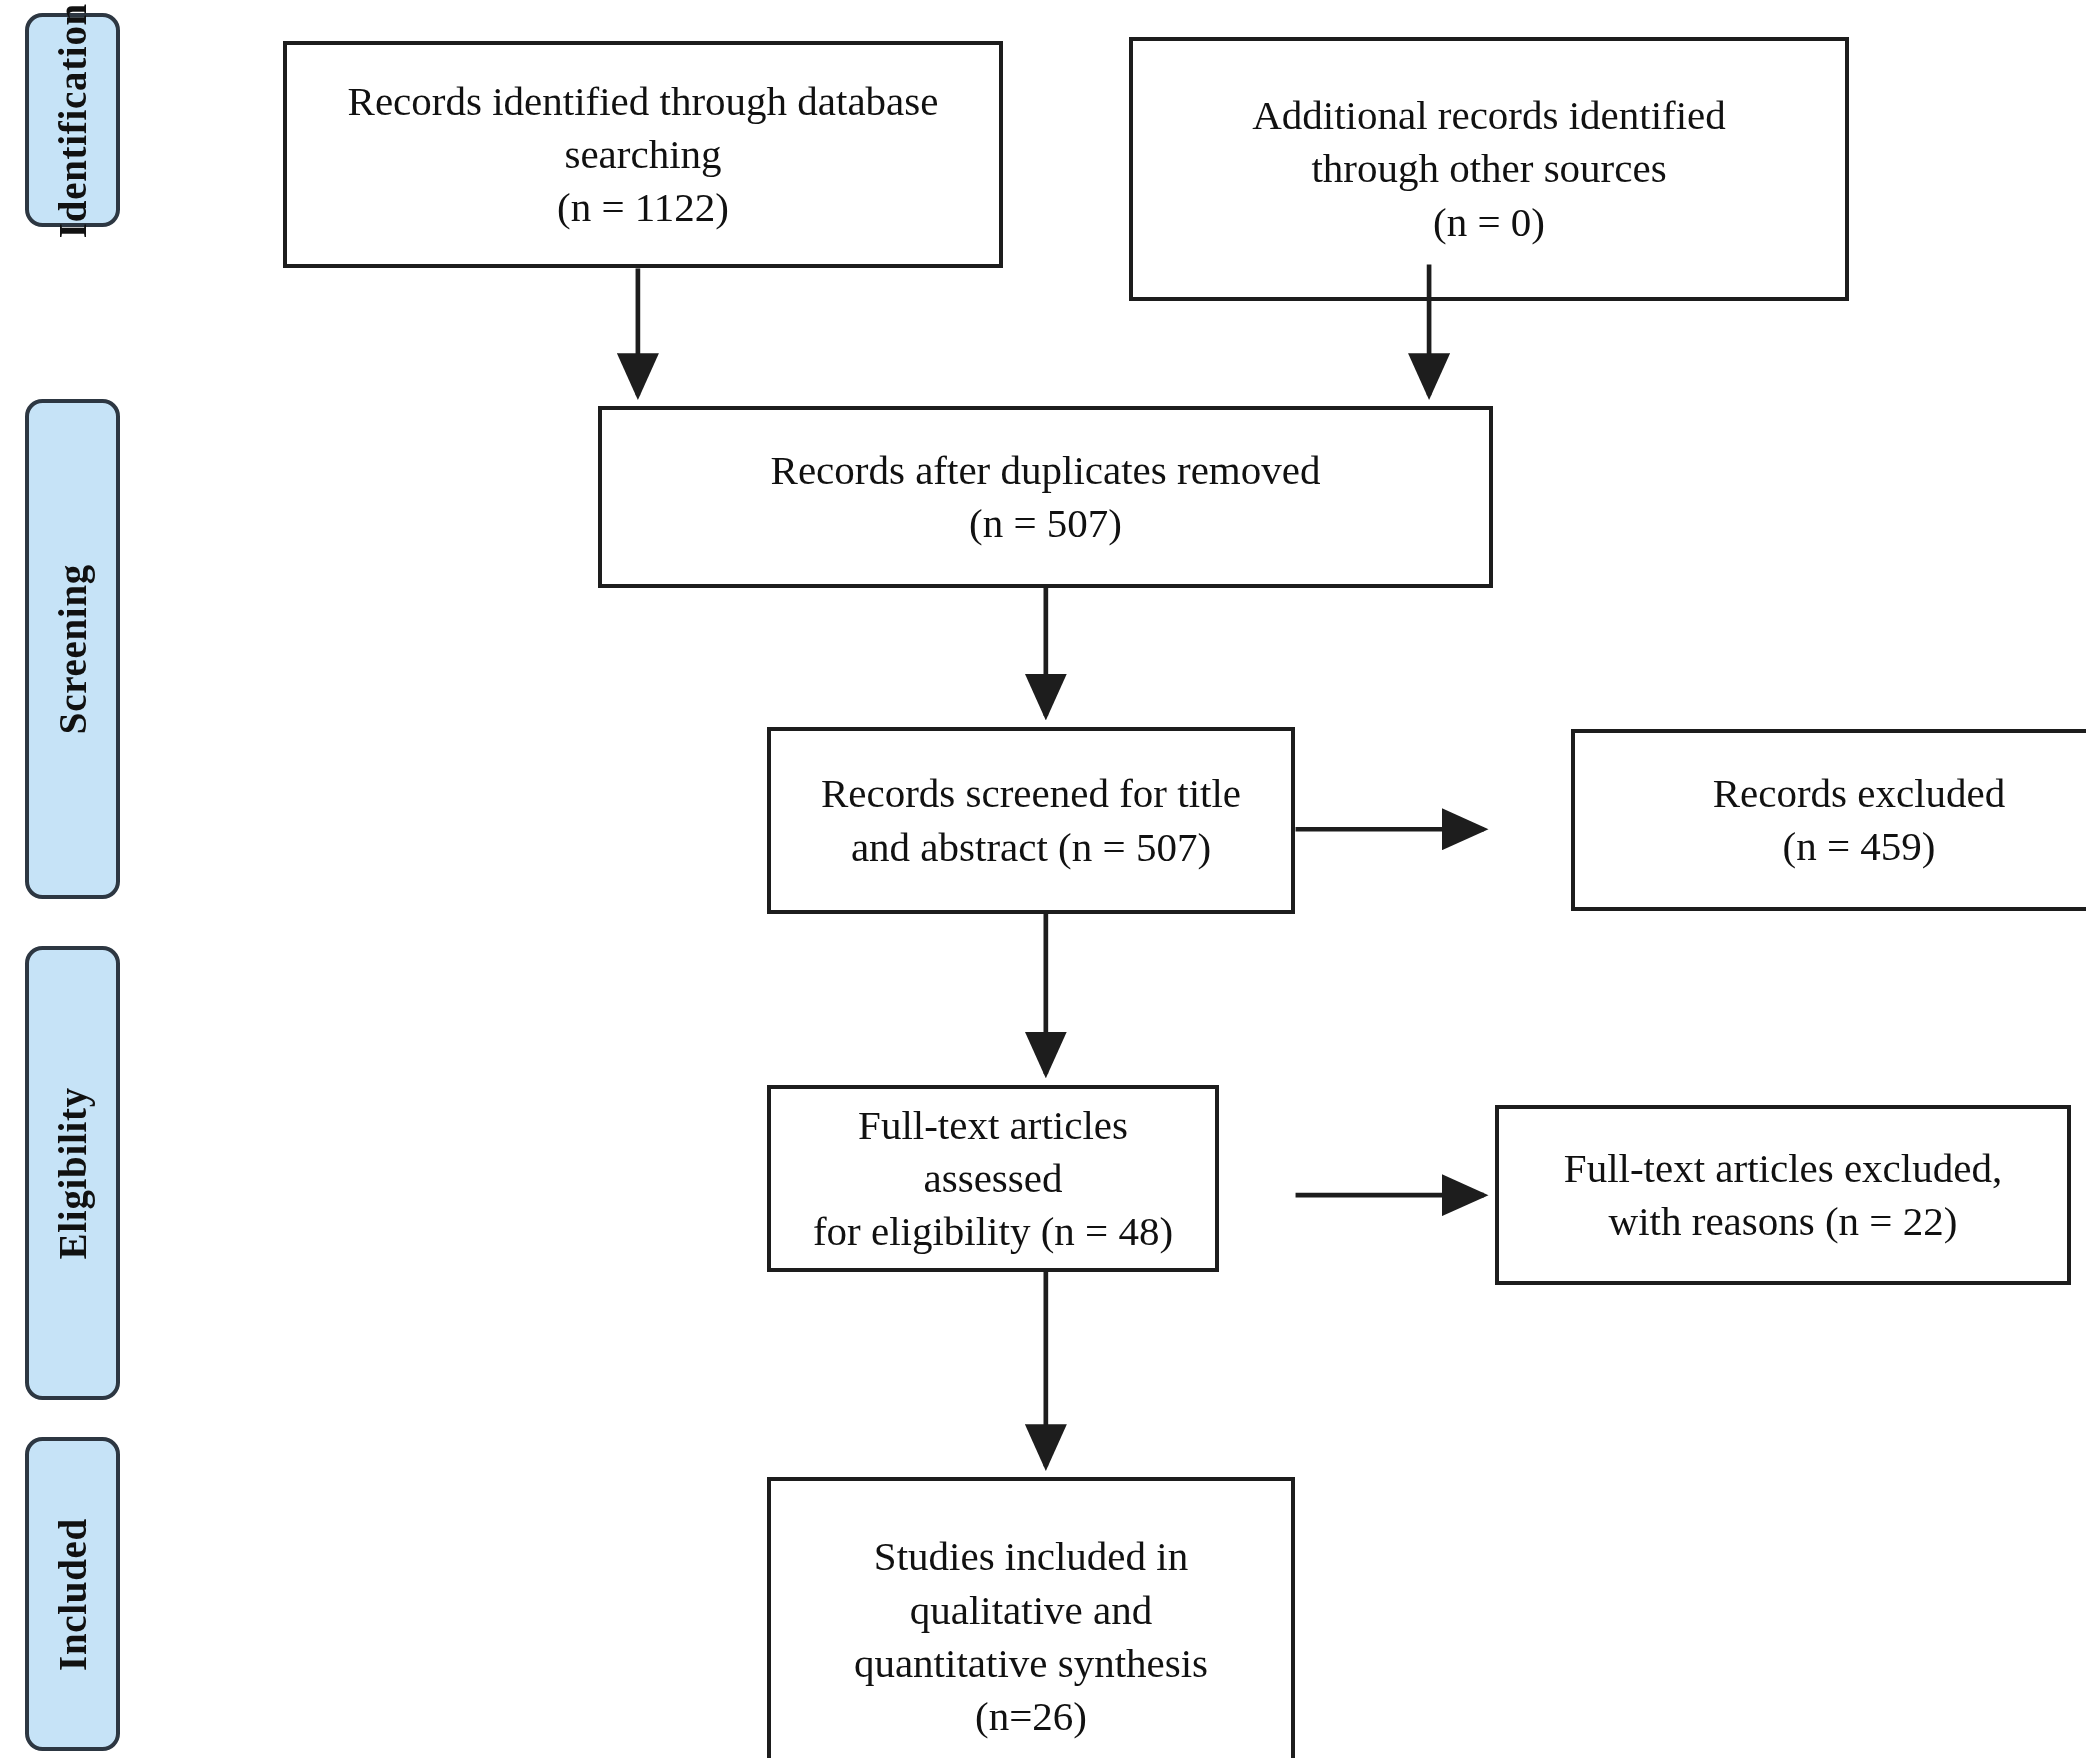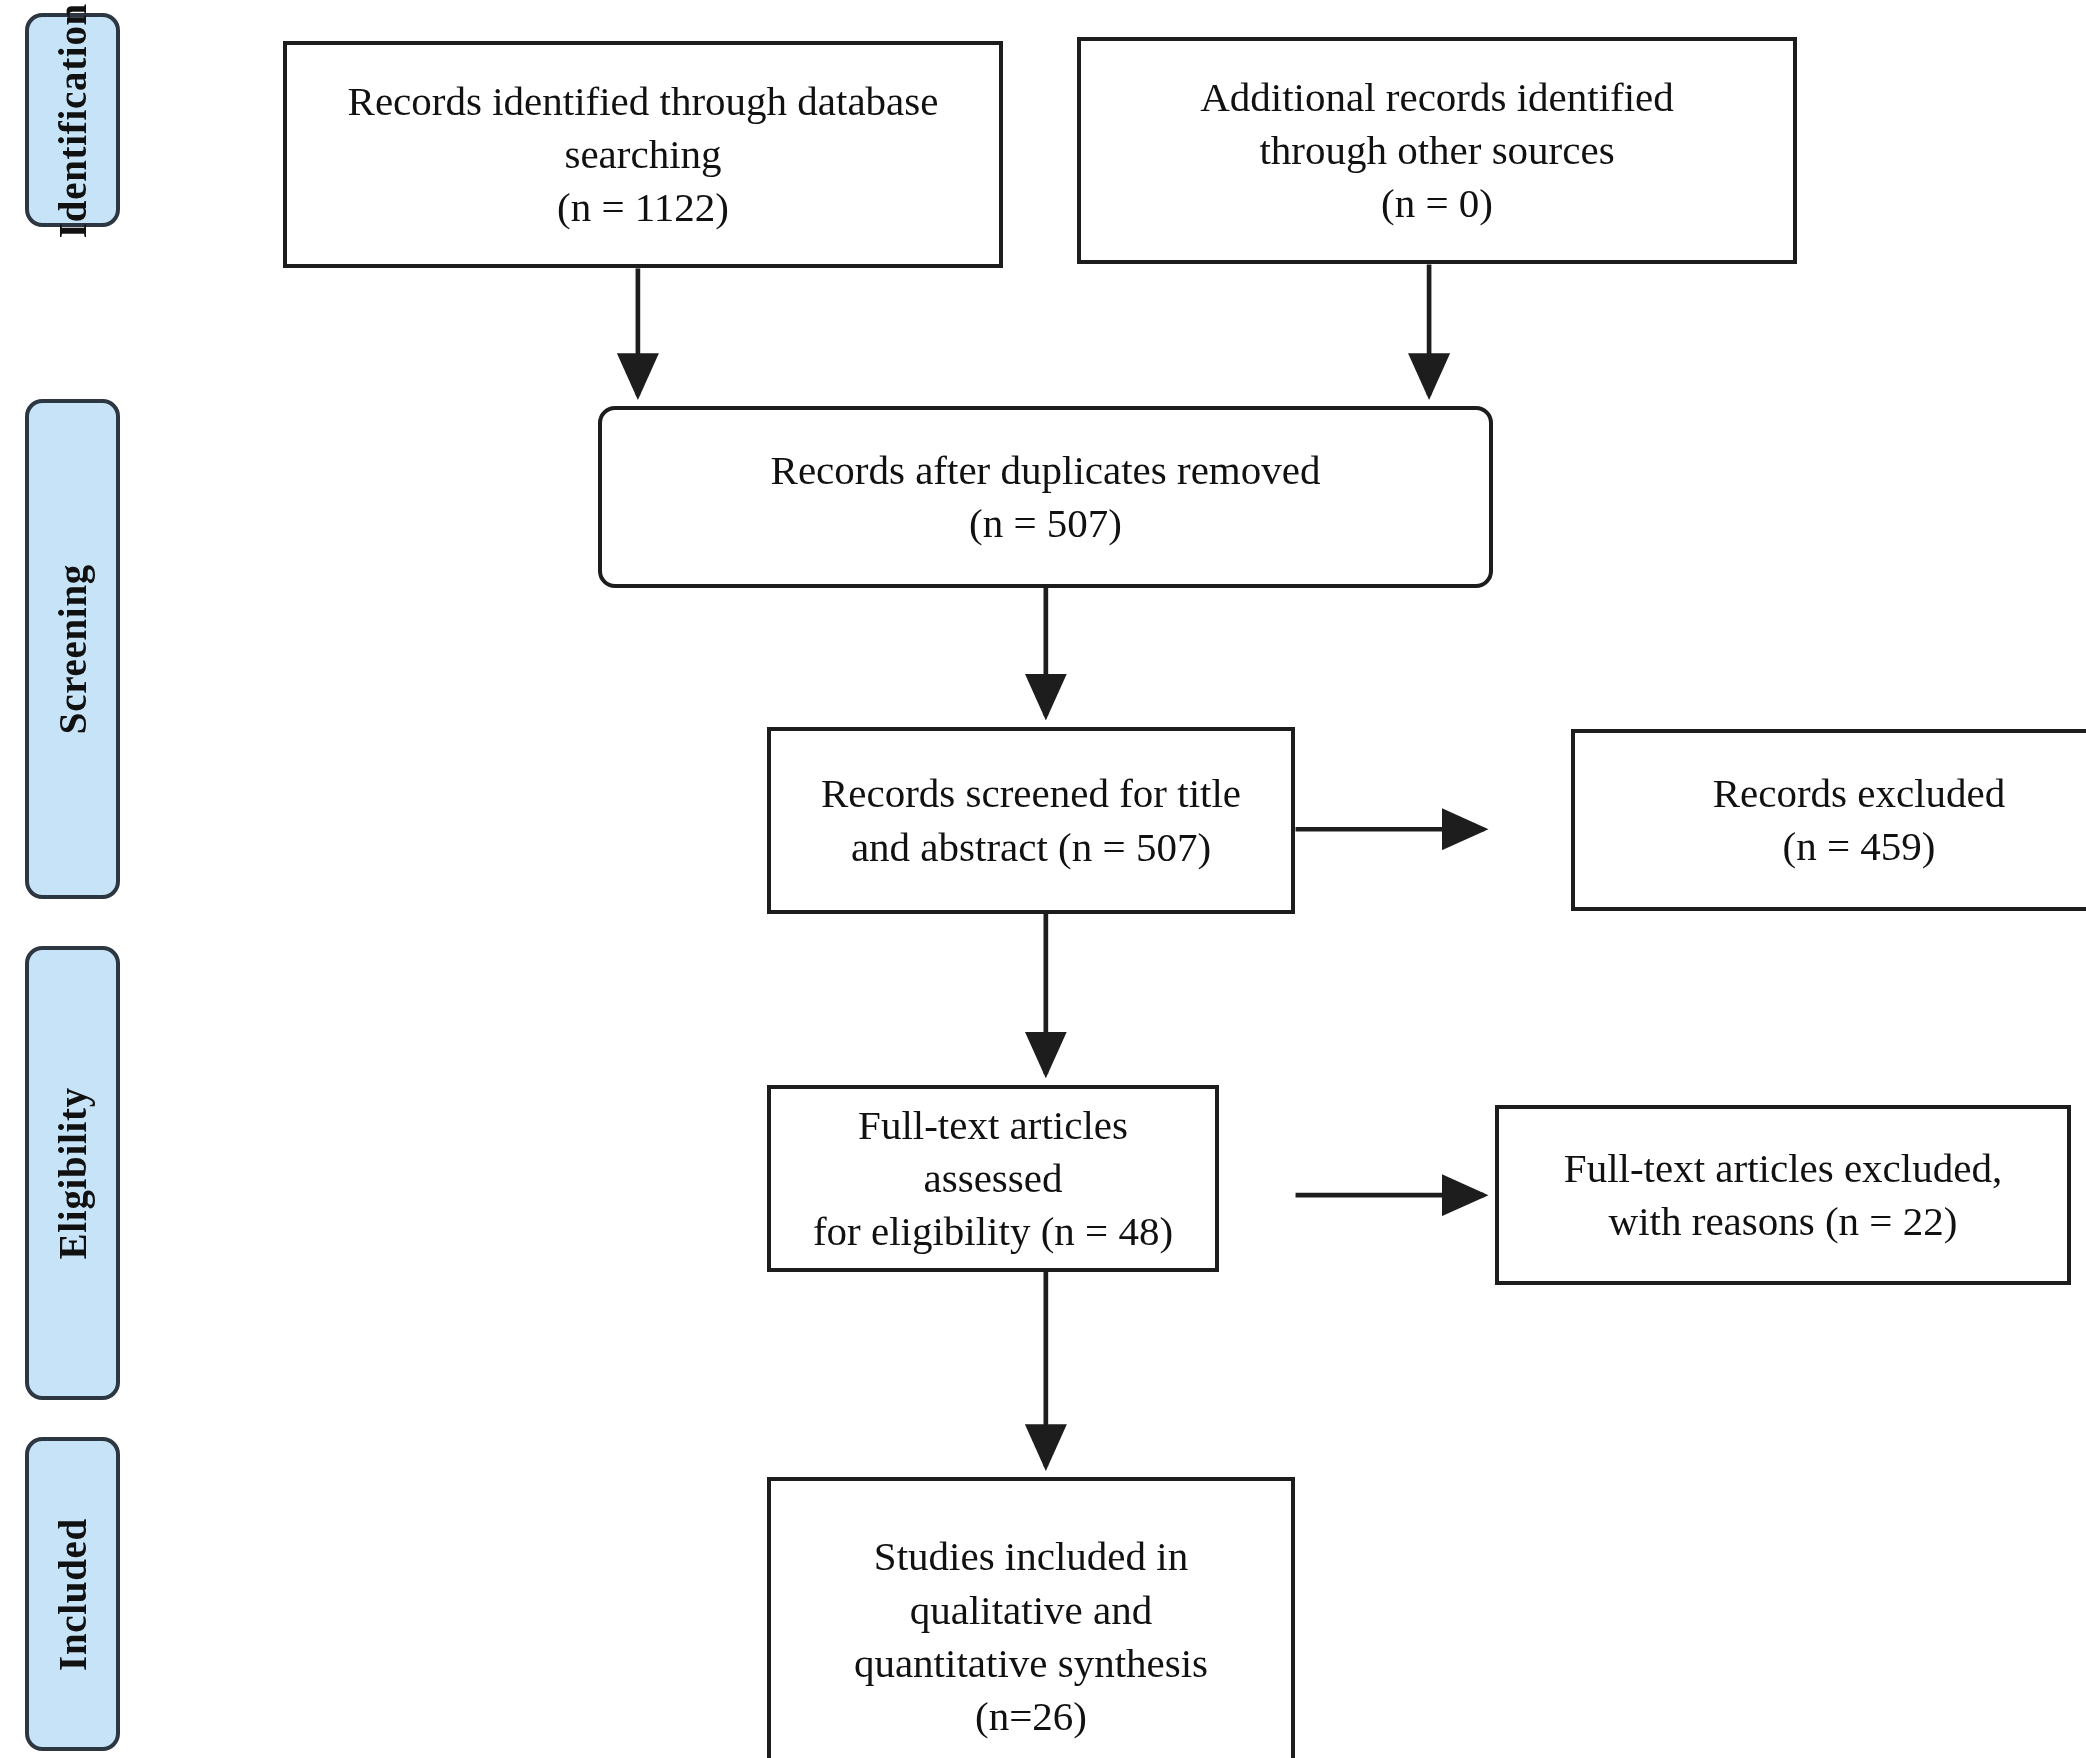--- a/index.html
+++ b/index.html
@@ -96,27 +96,27 @@
   <div class="phase-tab" style="left:25px; top:1437px; width:95px; height:314px;">
     <span class="phase-label">Included</span>
   </div>
 
   <div class="flow-box" style="left:275px; top:41px; width:720px; height:227px;margin-left:8px;">
     <span class="box-text">Records identified through database
 searching
 (n = 1122)</span>
   </div>
 
-  <div class="flow-box" style="left:1077px; top:37px; width:720px; height:227px;">
+  <div class="flow-box" style="left:1129px; top:37px; width:720px; height:264px;">
     <span class="box-text">Additional records identified
 through other sources
 (n = 0)</span>
   </div>
 
-  <div class="flow-box" style="left:598px; top:406px; width:895px; height:182px;border-radius:17px;">
+  <div class="flow-box" style="left:598px; top:406px; width:895px; height:182px;">
     <span class="box-text">Records after duplicates removed
 (n = 507)</span>
   </div>
 
   <div class="flow-box" style="left:767px; top:727px; width:528px; height:187px;">
     <span class="box-text">Records screened for title
 and abstract (n = 507)</span>
   </div>
 
   <div class="flow-box" style="left:1571px; top:729px; width:576px; height:182px;text-align:center;">

